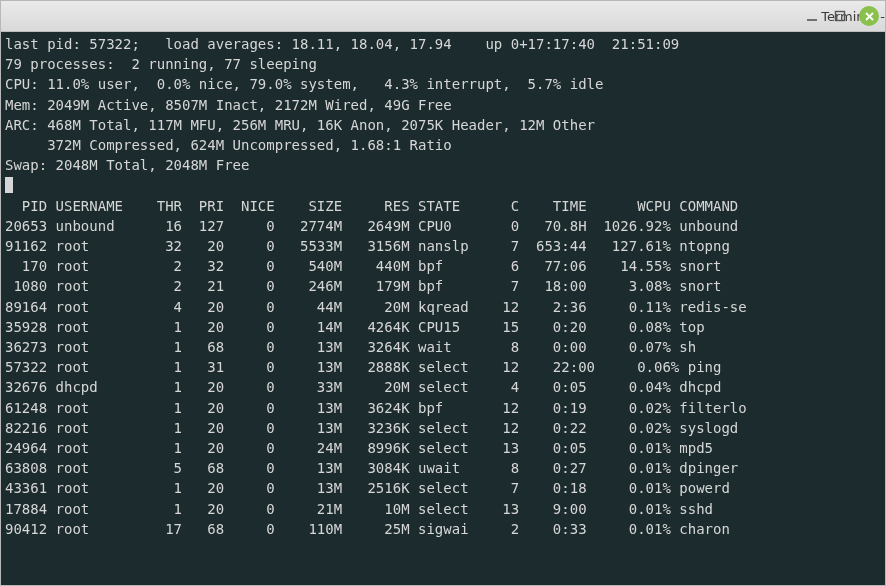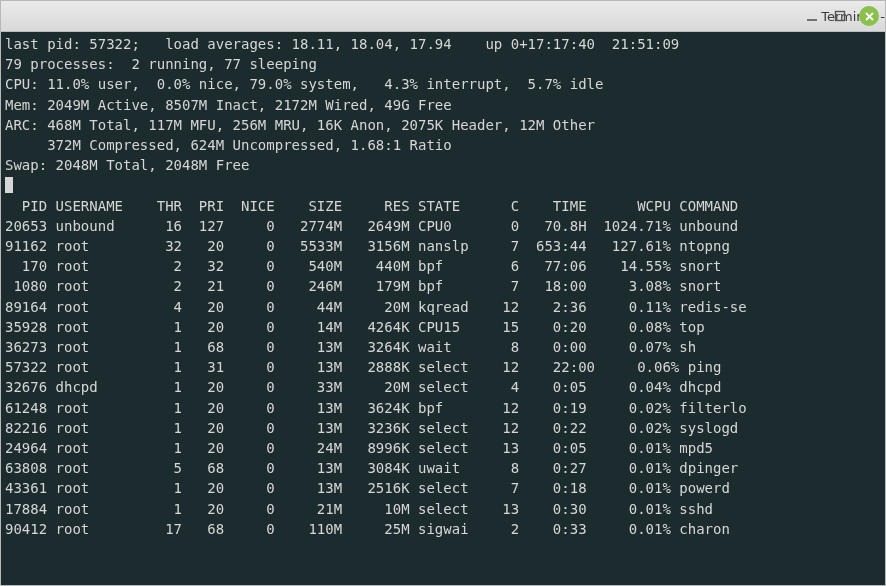--- a/index.html
+++ b/index.html
@@ -116,30 +116,30 @@
 
   <div class="terminal" id="term"><span>last pid: 57322;   load averages: 18.11, 18.04, 17.94    up 0+17:17:40  21:51:09</span>
 <span>79 processes:  2 running, 77 sleeping</span>
 <span>CPU: 11.0% user,  0.0% nice, 79.0% system,   4.3% interrupt,  5.7% idle</span>
 <span>Mem: 2049M Active, 8507M Inact, 2172M Wired, 49G Free</span>
 <span>ARC: 468M Total, 117M MFU, 256M MRU, 16K Anon, 2075K Header, 12M Other</span>
 <span>     372M Compressed, 624M Uncompressed, 1.68:1 Ratio</span>
 <span>Swap: 2048M Total, 2048M Free</span>
 <span class="cursor"></span>
 <span>  PID USERNAME    THR  PRI  NICE    SIZE     RES STATE      C    TIME      WCPU COMMAND</span>
-<span>20653 unbound      16  127     0   2774M   2649M CPU0       0   70.8H  1024.71% unbound</span>
+<span>20653 unbound      16  127     0   2774M   2649M CPU0       0   70.8H  1026.92% unbound</span>
 <span>91162 root         32   20     0   5533M   3156M nanslp     7  653:44   127.61% ntopng</span>
 <span>  170 root          2   32     0    540M    440M bpf        6   77:06    14.55% snort</span>
 <span> 1080 root          2   21     0    246M    179M bpf        7   18:00     3.08% snort</span>
 <span>89164 root          4   20     0     44M     20M kqread    12    2:36     0.11% redis-se</span>
 <span>35928 root          1   20     0     14M   4264K CPU15     15    0:20     0.08% top</span>
 <span>36273 root          1   68     0     13M   3264K wait       8    0:00     0.07% sh</span>
 <span>57322 root          1   31     0     13M   2888K select    12    22:00     0.06% ping</span>
 <span>32676 dhcpd         1   20     0     33M     20M select     4    0:05     0.04% dhcpd</span>
 <span>61248 root          1   20     0     13M   3624K bpf       12    0:19     0.02% filterlo</span>
 <span>82216 root          1   20     0     13M   3236K select    12    0:22     0.02% syslogd</span>
 <span>24964 root          1   20     0     24M   8996K select    13    0:05     0.01% mpd5</span>
 <span>63808 root          5   68     0     13M   3084K uwait      8    0:27     0.01% dpinger</span>
 <span>43361 root          1   20     0     13M   2516K select     7    0:18     0.01% powerd</span>
-<span>17884 root          1   20     0     21M     10M select    13    0:30     0.01% sshd</span>
+<span>17884 root          1   20     0     21M     10M select    13    9:00     0.01% sshd</span>
 <span>90412 root         17   68     0    110M     25M sigwai     2    0:33     0.01% charon</span></div>
 
 </div>
 
 </body></html>

